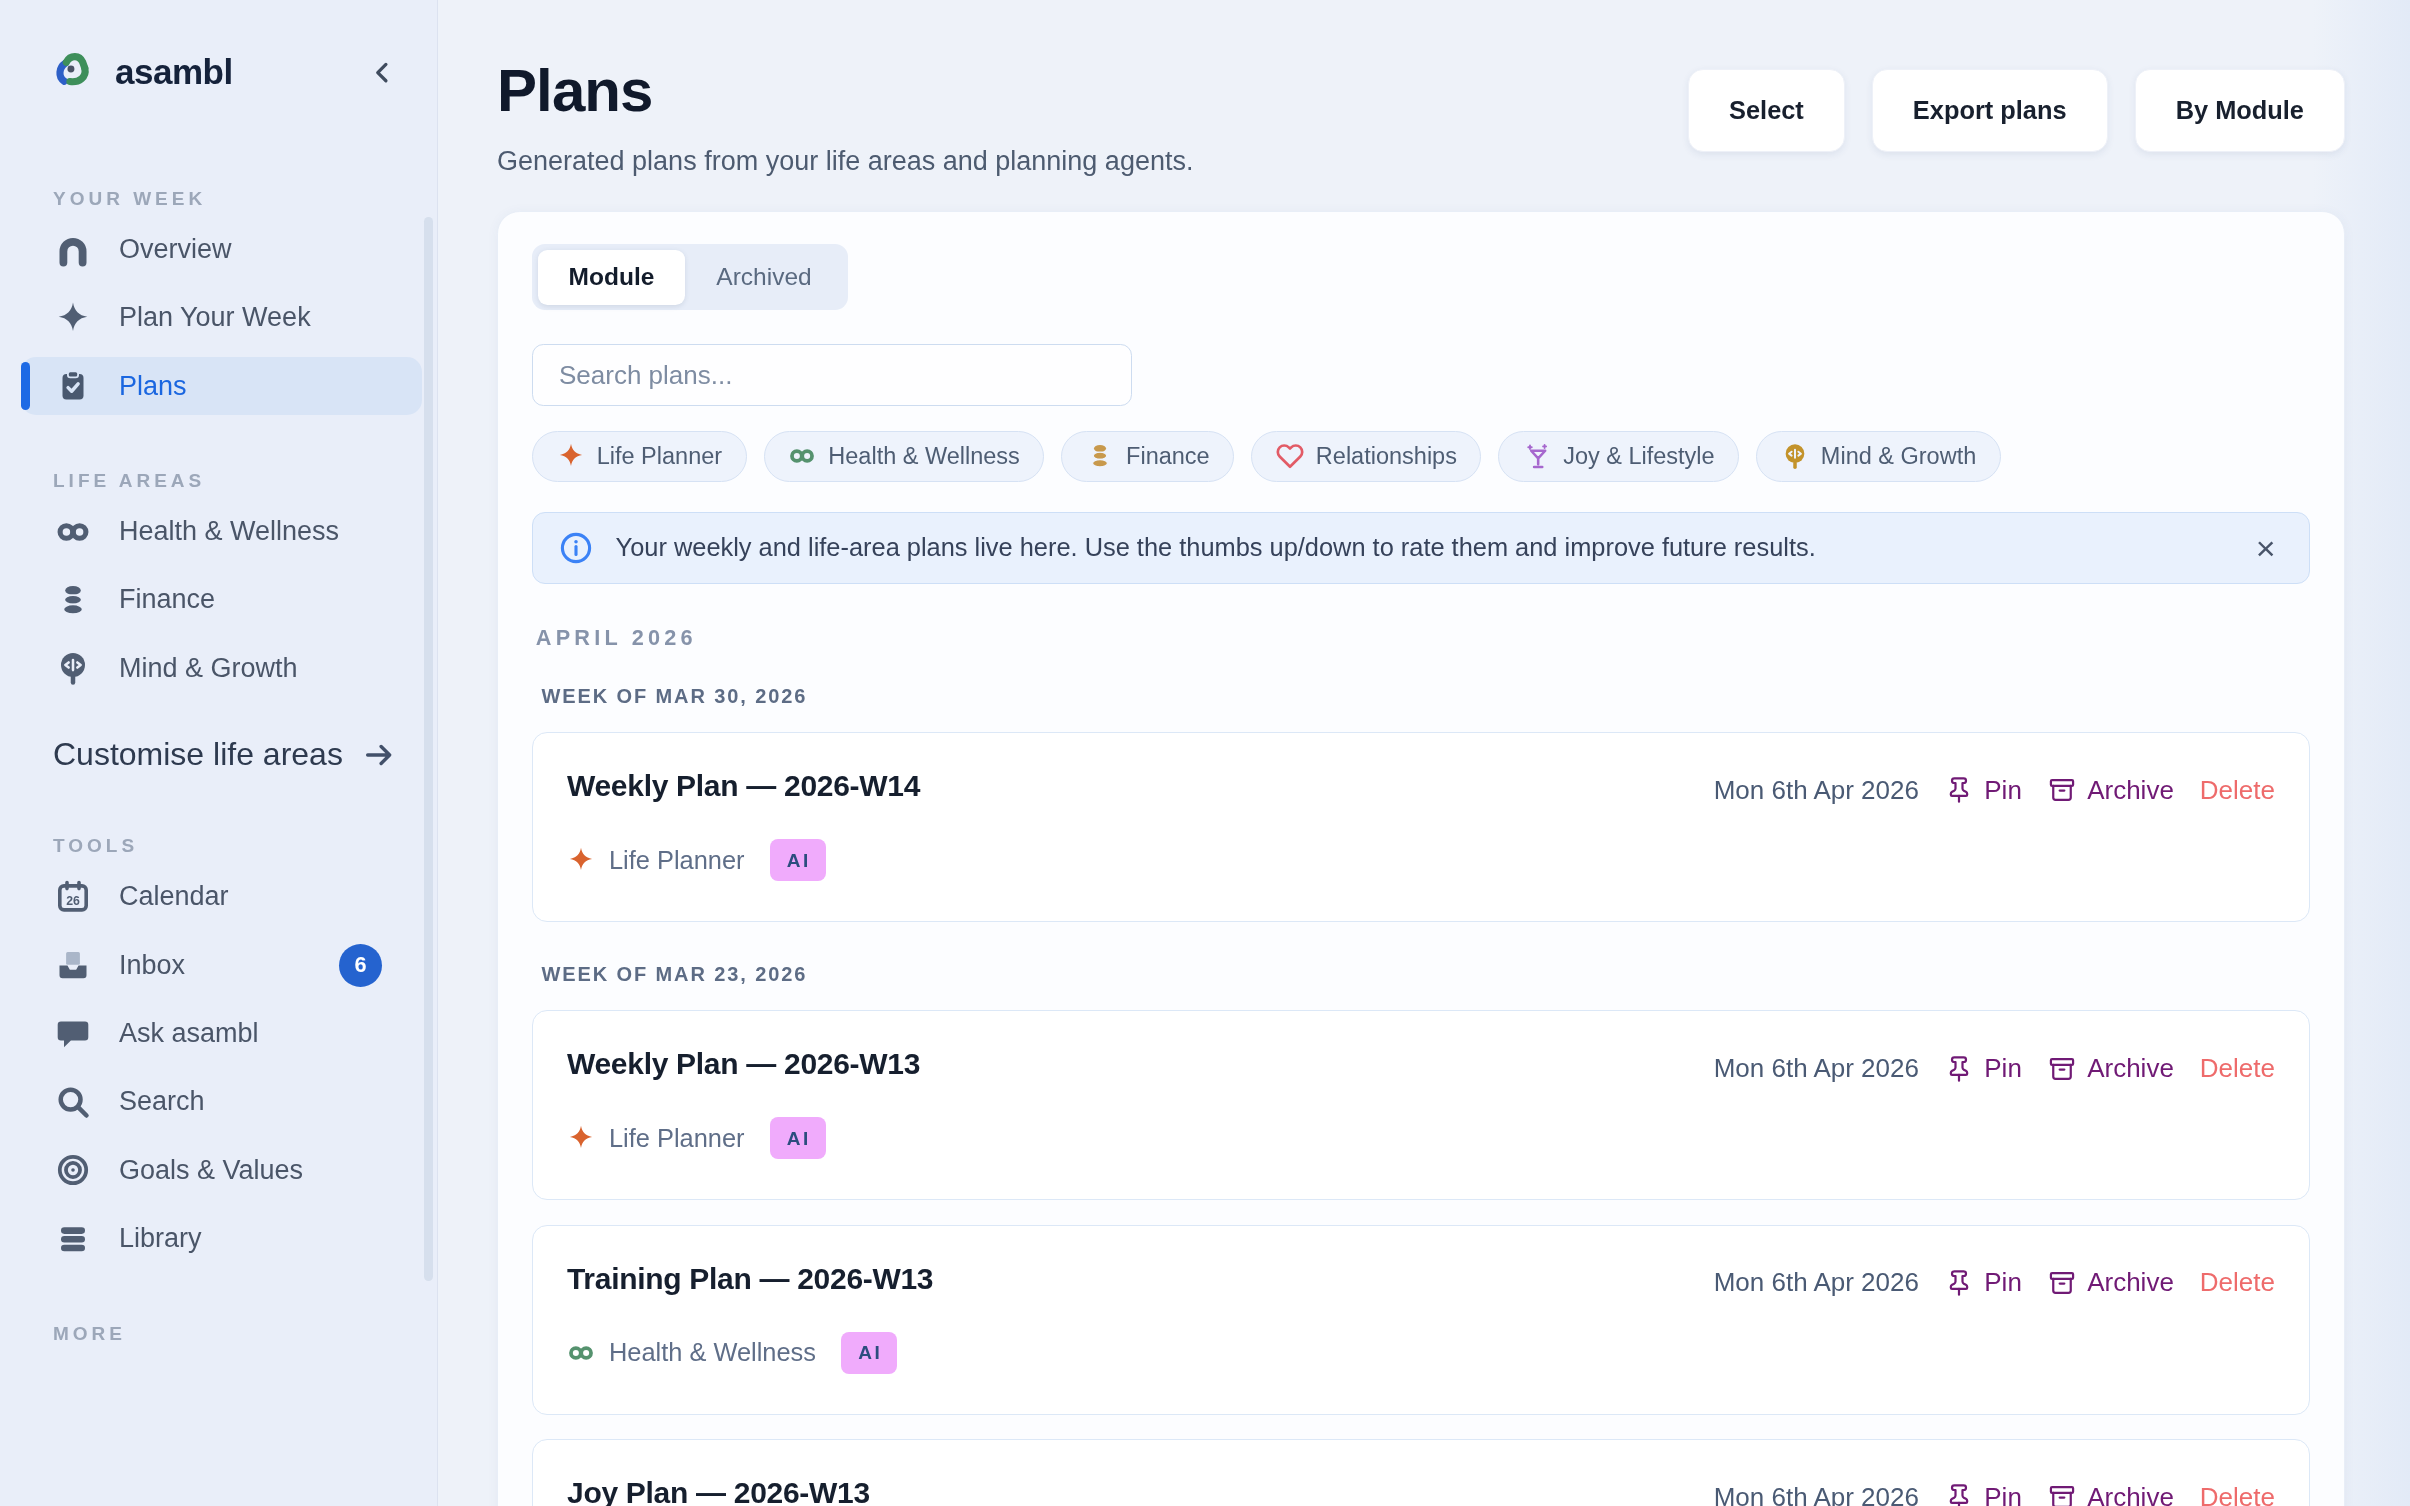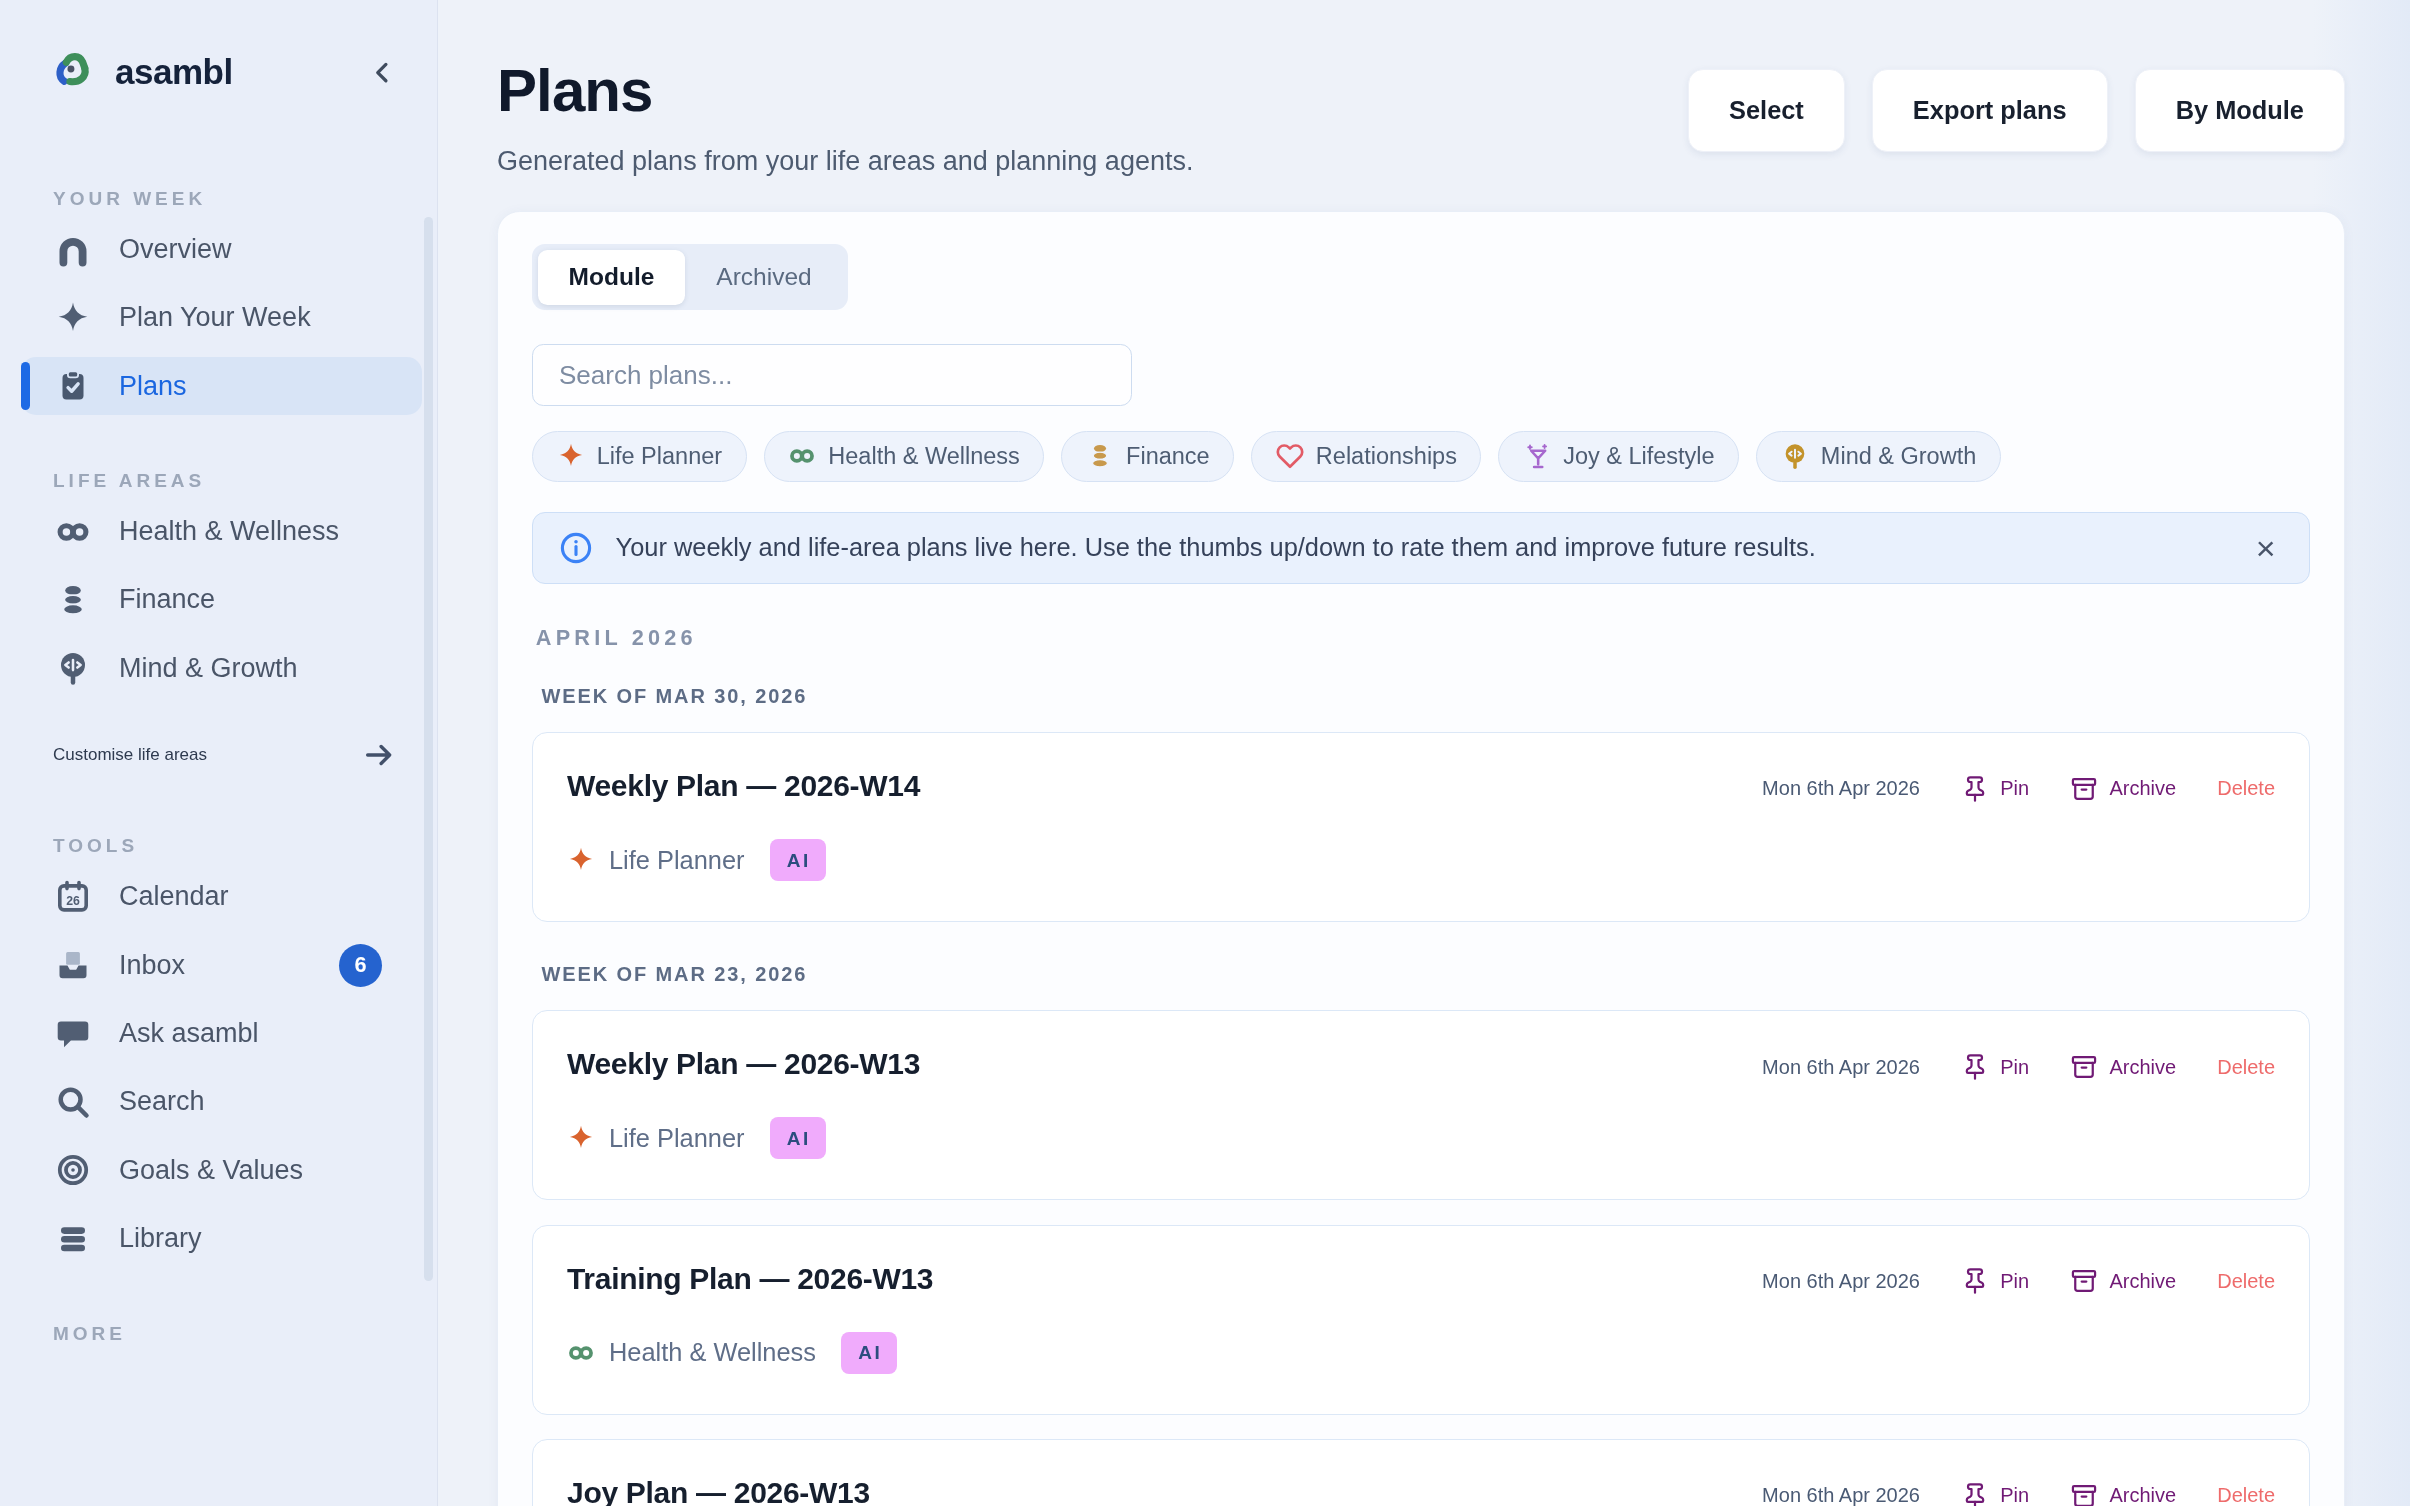--- a/index.html
+++ b/index.html
@@ -26,21 +26,21 @@
                      border-radius:15px; color:#1a66e0; }
   .nav-item.active::before { content:""; position:absolute; left:0; top:4.7px; bottom:4.7px;
                              width:8.5px; border-radius:7.5px; background:#1d6ae5; }
   .nav-icon { width:36px; height:36px; flex:0 0 36px; color:#515e73; }
   .nav-item.active .nav-icon { color:#49586f; }
   .nav-badge { margin-left:auto; margin-right:40px; width:43px; height:43px; border-radius:50%;
                background:#2563cf; color:#fff; font-size:21.7px; font-weight:700;
                display:flex; align-items:center; justify-content:center; }
   .customise-row { display:flex; align-items:center; justify-content:space-between;
                    margin:32px 0 5.6px; padding:0 41px 0 53px; height:51px;
-                   font-size:17px; color:#2e3a4f; cursor:pointer; }
+                   font-size:32px; color:#2e3a4f; cursor:pointer; }
   .customise-row .arrow { width:34px; height:34px; color:#42506a; }
   .sb-scroll { position:absolute; right:3.8px; top:217px; width:9.4px; height:1064px;
                border-radius:5.6px; background:#cfd9e8; opacity:.75; }
   
   .main { flex:1; position:relative; padding:0 66px 0 59px;
           background:linear-gradient(90deg,#eef2f9 0%,#eef2f9 95%,#e2eaf7 100%); }
   .header { display:flex; justify-content:space-between; align-items:flex-start; padding-top:56px; }
   .page-title { font-size:60px; font-weight:800; color:#10192b; letter-spacing:-0.9px; }
   .page-subtitle { margin-top:21px; font-size:27px; color:#4d5b70; }
   .header-actions { display:flex; gap:27px; margin-top:13px; }
@@ -84,21 +84,21 @@
   .plan-card { margin-top:24.5px; background:#fff; border:1.9px solid #dce8f7; border-radius:15px;
                padding:36px 34px 40px; display:flex; justify-content:space-between;
                align-items:flex-start; }
   .plan-title { font-size:30px; font-weight:700; color:#161f2e; letter-spacing:-0.3px; }
   .plan-meta { margin-top:36px; display:flex; align-items:center; gap:14px;
                font-size:25.4px; color:#5f6e88; }
   .meta-icon { width:28px; height:28px; flex:0 0 28px; }
   .ai-badge { margin-left:11.3px; background:#f0abfc; color:#2b4d7e; font-size:19px;
               font-weight:700; letter-spacing:2.4px; padding:10.4px 15px 9.4px 17px;
               border-radius:8px; }
-  .plan-right { display:flex; align-items:center; gap:41px; margin-top:5.6px; font-size:20px; }
+  .plan-right { display:flex; align-items:center; gap:26px; margin-top:5.6px; font-size:26px; }
   .plan-date { color:#4a5a74; }
   .plan-action { display:flex; align-items:center; gap:11.3px; color:#701a75; cursor:pointer; }
   .action-icon { width:28px; height:28px; }
   .plan-delete { color:#ee6b6b; cursor:pointer; }
 </style>
 </head>
 <body>
 
 <aside class="sidebar">
   <div class="logo-row">

